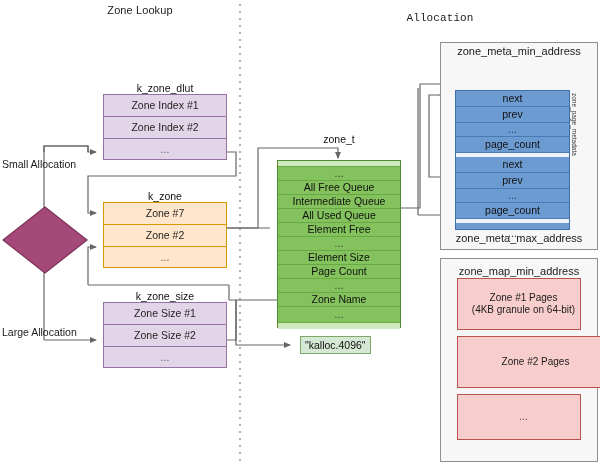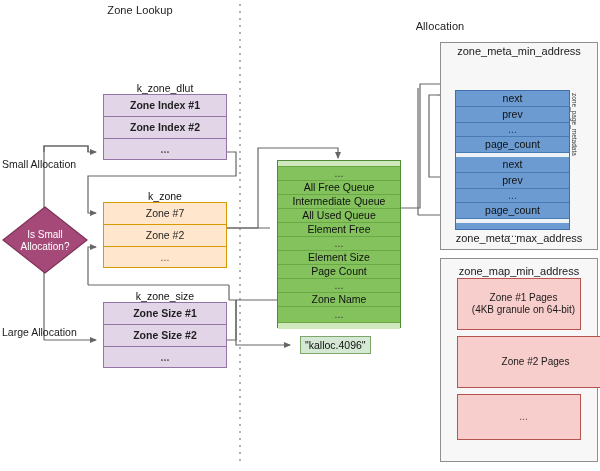--- a/index.html
+++ b/index.html
@@ -14,21 +14,21 @@
   
   .section-title{font-size:11px;color:#222;text-align:center;letter-spacing:.1px;}
 
   
   .stack{border:1px solid #999;box-sizing:border-box;}
   .stack .row{box-sizing:border-box;text-align:center;font-size:10.5px;
               line-height:1;display:flex;align-items:center;justify-content:center;}
 
   
   .purple{border-color:#9673a6;background:#e1d5e7;}
-  .purple .row{border-bottom:1px solid #9673a6;color:#1f1f1f;font-weight:bold;}
+  .purple .row{border-bottom:1px solid #9673a6;color:#1f1f1f;}
   .purple .row:last-child{border-bottom:none;}
 
   
   .orange{border-color:#d79b00;background:#ffe6cc;}
   .orange .row{border-bottom:1px solid #d79b00;color:#1f1f1f;}
   .orange .row:last-child{border-bottom:none;}
 
   
   .green{border-color:#4f8a35;background:#83c25c;}
   .green .row{border-bottom:1px solid #6aa844;color:#111;}
@@ -110,30 +110,26 @@
       <path d="M437,95 L455,95"></path>
       <path d="M443,110 L443,110"></path>
 
       <path d="M570,165 L584,165 L584,215 L575,215" marker-end="url(#ar)"></path>
       <path d="M418,215 L418,88"></path>
       <path d="M418,215 L455,215"></path>
     </g>
   </svg>
 
   <div class="abs section-title" style="left:80px;top:4px;width:120px;">Zone Lookup</div>
-  <div class="abs section-title" style="left:380px;top:20px;width:120px;">Allocation</div>
+  <div class="abs section-title" style="left:380px;top:12px;width:120px;font-family:Liberation Mono, monospace;">Allocation</div>
 
   <div class="diamond-wrap" style="left:2px;top:206px;width:86px;height:68px;">
     <svg width="86" height="68" viewBox="0 0 86 68">
       <polygon points="43,1 85,34 43,67 1,34" fill="#a54a78" stroke="#7d3159" stroke-width="1.2"></polygon>
     </svg>
-    <div class="diamond-label">
-      <span>Is Small</span><br>
-      <span>Allocation?</span>
-    </div>
   </div>
 
   <div class="edge-label" style="left:2px;top:158px;">Small Allocation</div>
   <div class="edge-label" style="left:2px;top:326px;">Large Allocation</div>
 
   <div class="boxlabel" style="left:103px;top:82px;width:124px;">k_zone_dlut</div>
   <div class="abs stack purple" style="left:103px;top:94px;width:124px;height:66px;">
     <div class="row" style="height:22px;">Zone Index #1</div>
     <div class="row" style="height:22px;">Zone Index #2</div>
     <div class="row" style="height:20px;color:#555;">...</div>
@@ -146,20 +142,21 @@
     <div class="row" style="height:20px;color:#555;">...</div>
   </div>
 
   <div class="boxlabel" style="left:103px;top:290px;width:124px;">k_zone_size</div>
   <div class="abs stack purple" style="left:103px;top:302px;width:124px;height:66px;">
     <div class="row" style="height:22px;">Zone Size #1</div>
     <div class="row" style="height:22px;">Zone Size #2</div>
     <div class="row" style="height:20px;color:#555;">...</div>
   </div>
 
+  <div class="boxlabel" style="left:277px;top:133px;width:124px;">zone_t</div>
   <div class="abs stack green" style="left:277px;top:160px;width:124px;height:168px;">
     <div class="row cap" style="height:6px;"></div>
     <div class="row" style="height:14px;color:#3a3a3a;">...</div>
     <div class="row" style="height:14px;">All Free Queue</div>
     <div class="row" style="height:14px;">Intermediate Queue</div>
     <div class="row" style="height:14px;">All Used Queue</div>
     <div class="row" style="height:14px;">Element Free</div>
     <div class="row" style="height:14px;color:#3a3a3a;">...</div>
     <div class="row" style="height:14px;">Element Size</div>
     <div class="row" style="height:14px;">Page Count</div>

